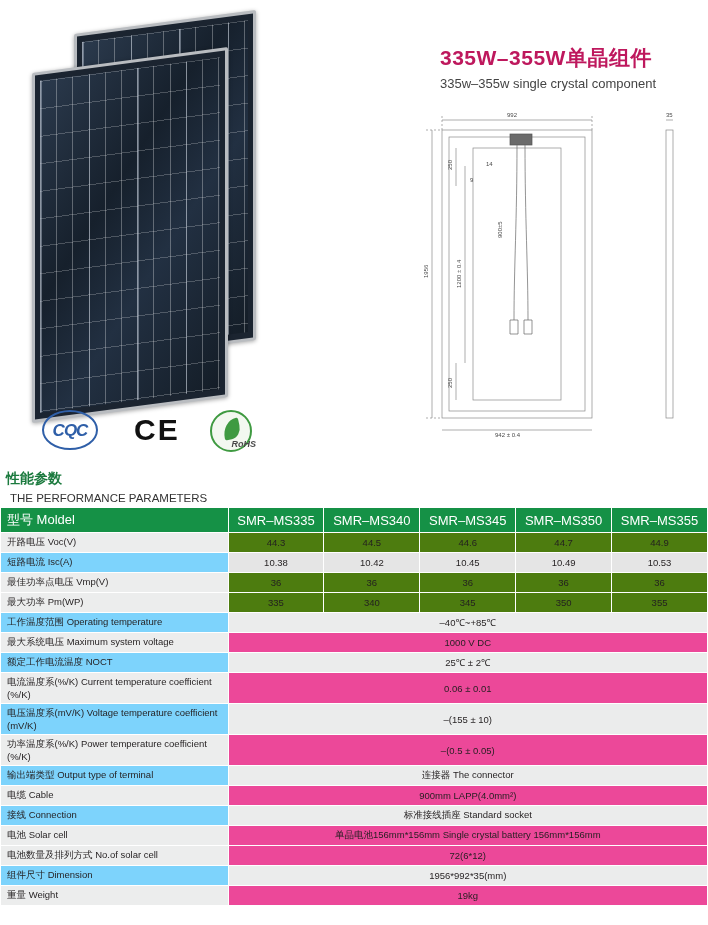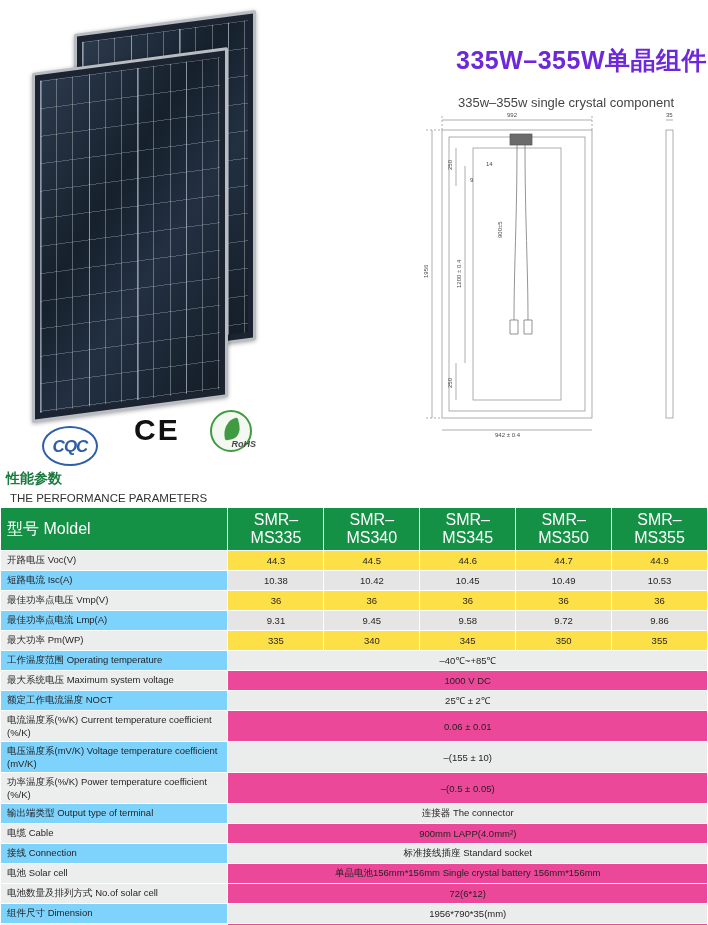--- a/index.html
+++ b/index.html
@@ -21,31 +21,31 @@
     position: relative;
     width: 708px; height: 470px;
   }
   .title-block {
     position: absolute;
     left: 440px; top: 44px;
     width: 262px;
     text-align: left;
   }
   .title-cn {
-    font-size: 25px;
+    font-size: 21px;
     font-weight: bold;
     letter-spacing: 0.5px;
-    color: #6d28d9;
-    margin: 0 0 4px 16px;
+    color: #be185d;
+    margin: 0 0 4px 0;
     white-space: nowrap;
   }
   .title-en {
     font-size: 13px;
     color: #444;
-    margin: 18px;
+    margin: 0;
     white-space: nowrap;
   }
 
   
   .panels {
     position: absolute;
     left: 18px; top: 22px;
     width: 270px; height: 390px;
   }
   .panel {
@@ -89,21 +89,21 @@
   .certs {
     position: absolute;
     left: 42px; top: 408px;
     width: 230px; height: 52px;
   }
   .cert {
     position: absolute;
     font-weight: bold;
   }
   .cqc {
-    left: 0; top: 18px;
+    left: 0; top: 2px;
     width: 56px; height: 40px;
     border: 2px solid #2f5fa8;
     border-radius: 50%;
     color: #2f5fa8;
     font-size: 17px;
     font-style: italic;
     line-height: 38px;
     text-align: center;
     letter-spacing: -1px;
   }
@@ -175,35 +175,35 @@
   table.specs th, table.specs td {
     border: 1px solid #ffffff;
     padding: 3px 6px;
     vertical-align: middle;
     height: 18px;
   }
   thead th {
     background: #159146;
     color: #ffffff;
     font-weight: normal;
-    font-size: 16px;
+    font-size: 13px;
     text-align: left;
     padding: 4px 6px;
   }
   thead th.model-col { width: 228px; }
   thead th.val { width: 96px; text-align: center; }
   tbody td.label {
     background: #eceded;
     text-align: left;
     color: #231f20;
     width: 228px;
   }
   tbody tr.alt td.label { background: #7dd3fc; }
   tbody td.val {
-    background: #fde047;
+    background: #4d7c0f;
     text-align: center;
     color: #231f20;
   }
   tbody tr.alt td.val { background: #e5e5e5; }
   tbody td.span {
     background: #ec4899;
     text-align: center;
   }
   tbody tr.alt td.span { background: #ebecec; }
 </style>
@@ -317,28 +317,20 @@
         <td class="val">10.53</td>
       </tr>
       <tr>
         <td class="label">最佳功率点电压 Vmp(V)</td>
         <td class="val">36</td>
         <td class="val">36</td>
         <td class="val">36</td>
         <td class="val">36</td>
         <td class="val">36</td>
       </tr>
-      <tr class="alt">
-        <td class="label">最佳功率点电流 Lmp(A)</td>
-        <td class="val">9.31</td>
-        <td class="val">9.45</td>
-        <td class="val">9.58</td>
-        <td class="val">9.72</td>
-        <td class="val">9.86</td>
-      </tr>
       <tr>
         <td class="label">最大功率 Pm(WP)</td>
         <td class="val">335</td>
         <td class="val">340</td>
         <td class="val">345</td>
         <td class="val">350</td>
         <td class="val">355</td>
       </tr>
 
       <tr class="alt">
@@ -380,21 +372,21 @@
       <tr>
         <td class="label">电池 Solar cell</td>
         <td class="span" colspan="5">单晶电池156mm*156mm  Single crystal battery 156mm*156mm</td>
       </tr>
       <tr>
         <td class="label">电池数量及排列方式 No.of solar cell</td>
         <td class="span" colspan="5">72(6*12)</td>
       </tr>
       <tr class="alt">
         <td class="label">组件尺寸 Dimension</td>
-        <td class="span" colspan="5">1956*790*35(mm)</td>
+        <td class="span" colspan="5">1956*992*35(mm)</td>
       </tr>
       <tr>
         <td class="label">重量 Weight</td>
         <td class="span" colspan="5">19kg</td>
       </tr>
 
     </tbody>
   </table>
 
 </div>

